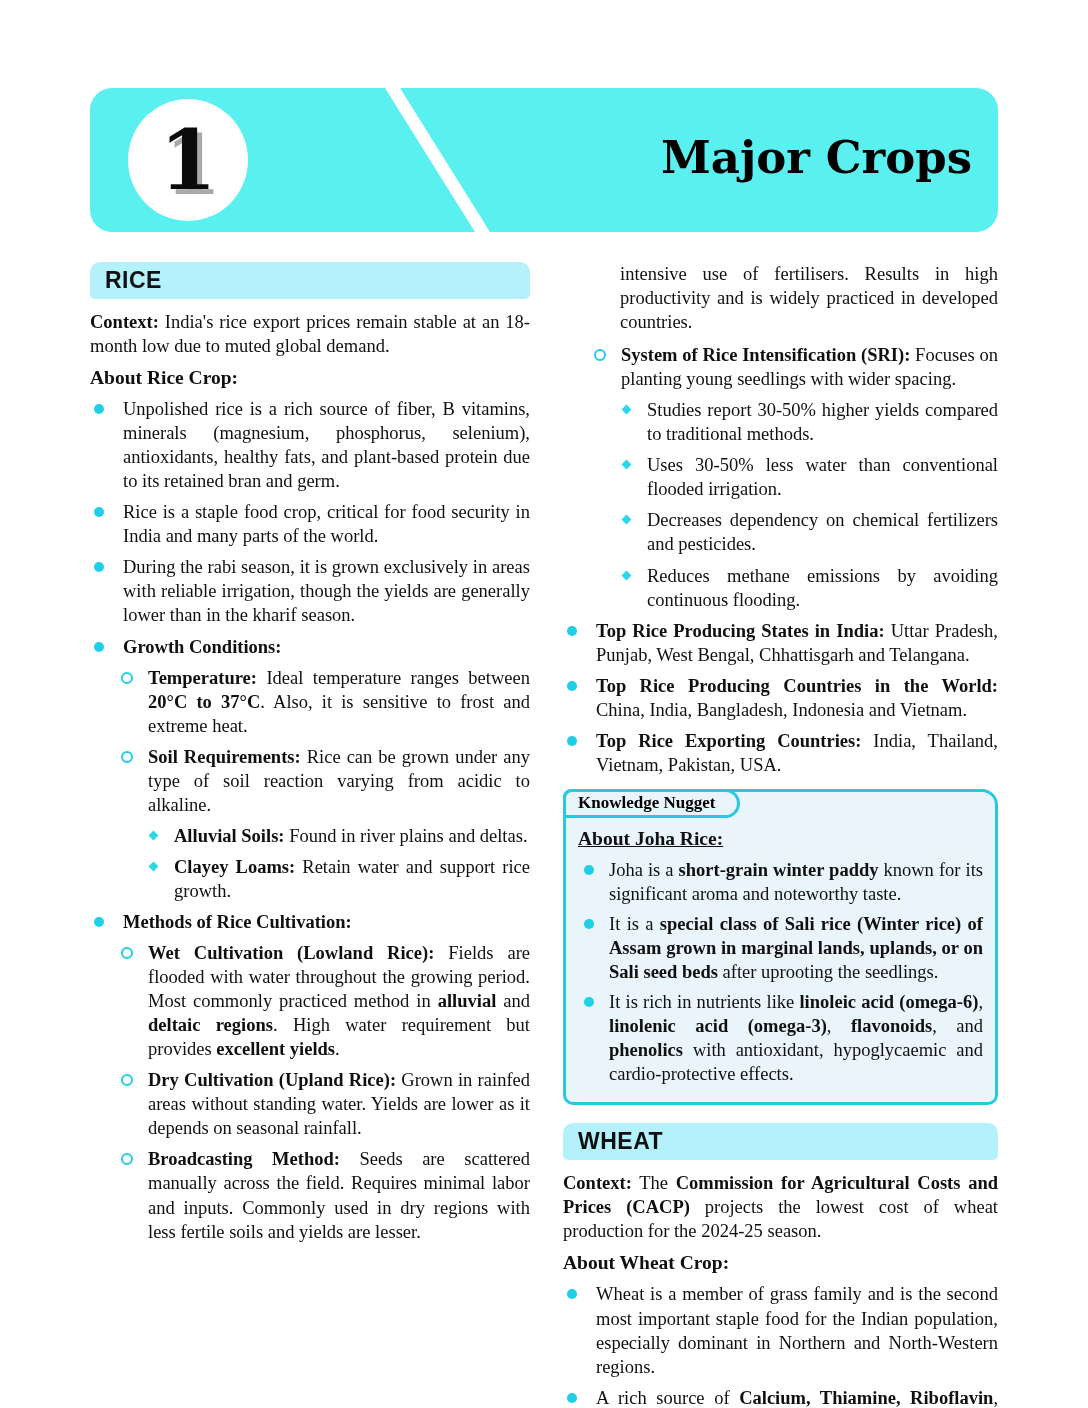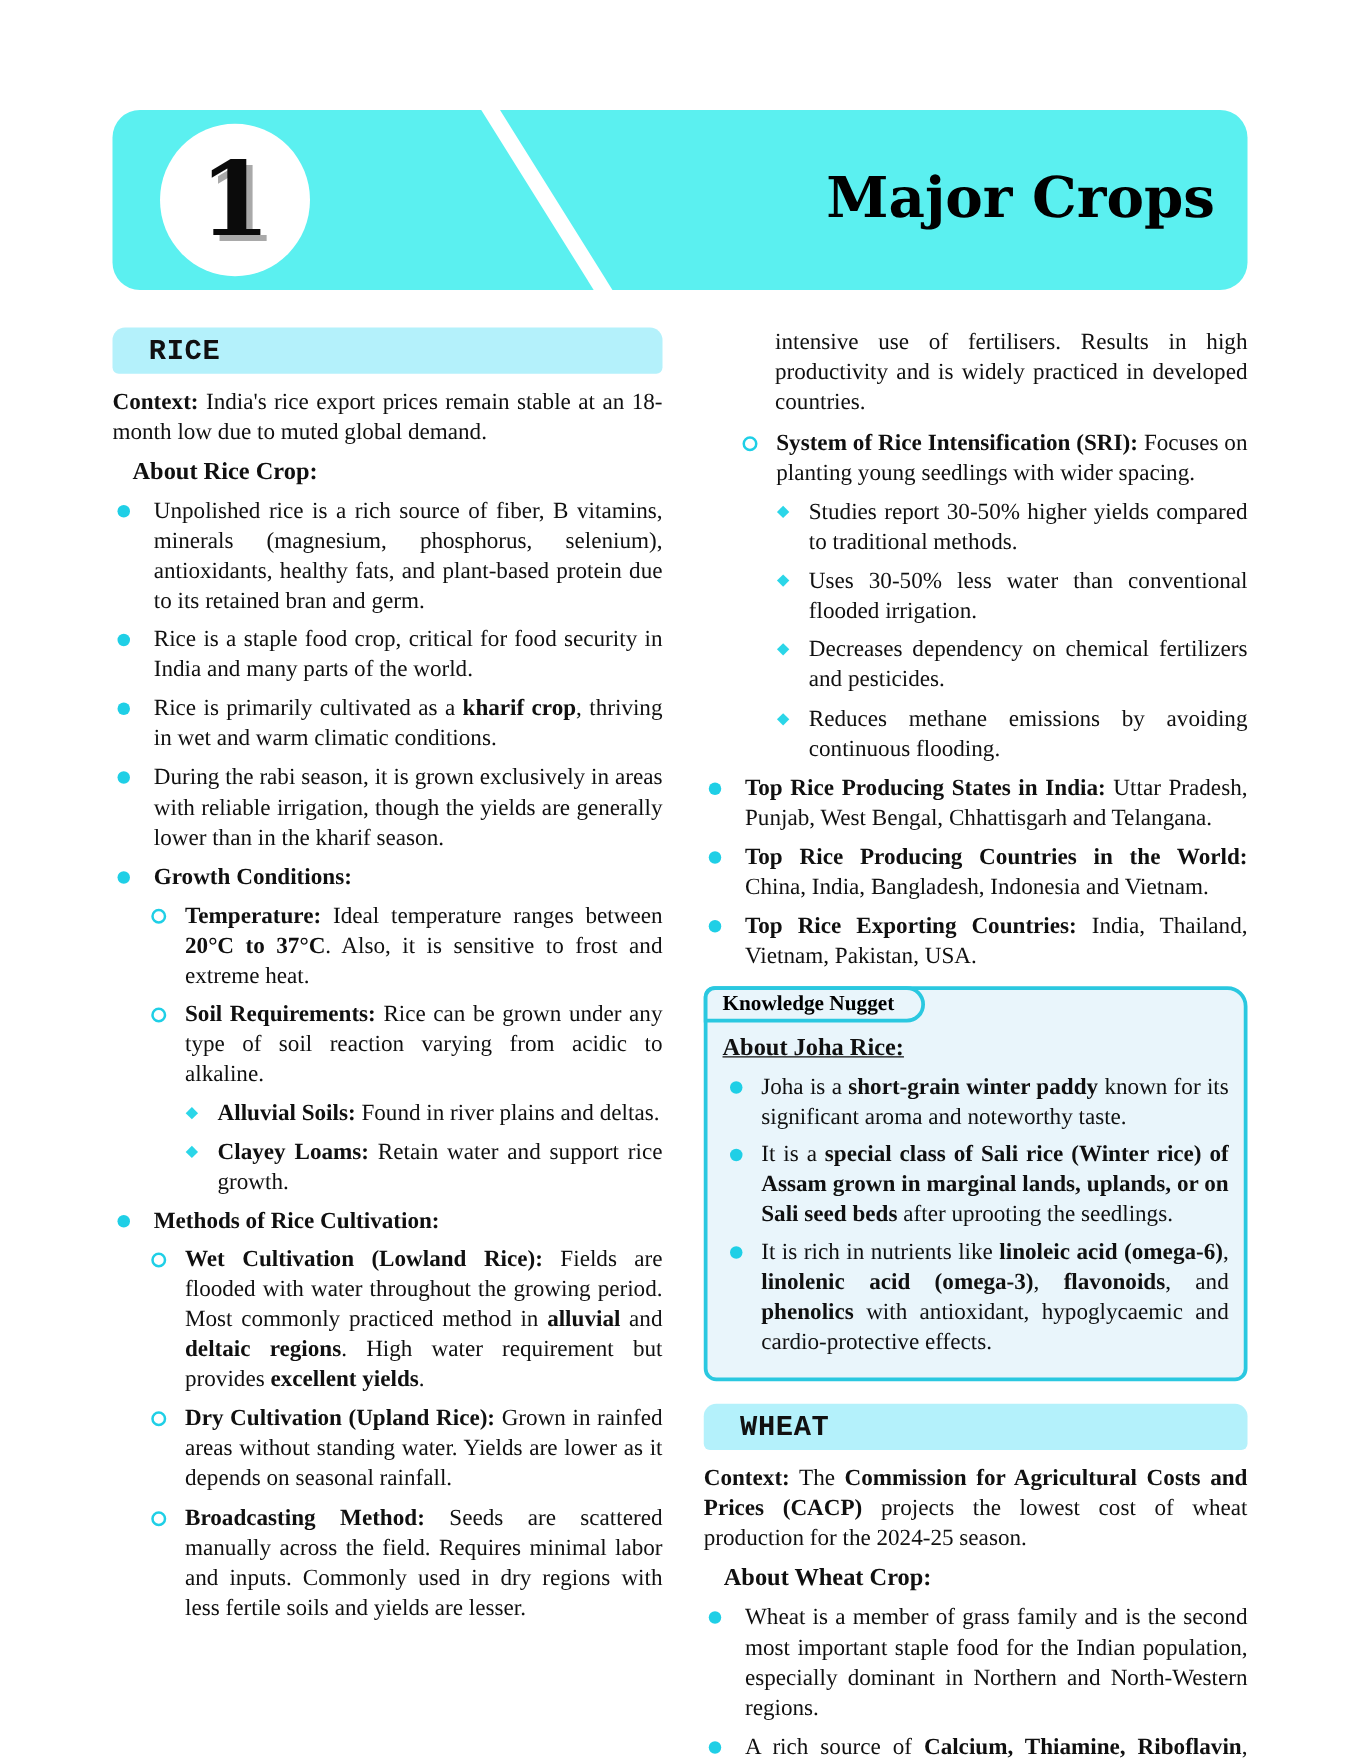--- a/index.html
+++ b/index.html
@@ -19,27 +19,27 @@
         font-family:"DejaVu Serif",serif;font-weight:bold;font-size:45px;color:#000;margin:0;}
 
   
   .col{position:absolute;top:262px;}
   .col-left{left:90px;width:440px;}
   .col-right{left:563px;width:435px;}
 
   
   .section-bar{height:37px;background:#B4F1FB;border-radius:10px 10px 5px 5px;
         margin-bottom:11px;display:flex;align-items:center;}
-  .section-bar span{font-family:Liberation Mono, monospace;font-weight:bold;font-size:23px;
-        color:#111;padding-left:29px;letter-spacing:.5px;}
+  .section-bar span{font-family:Liberation Sans, sans-serif;font-weight:bold;font-size:23px;
+        color:#111;padding-left:15px;letter-spacing:.5px;}
 
   
   .para{font-size:18.5px;line-height:1.3;text-align:justify;margin:0 0 9px 0;}
   .cont{padding-left:57px;}
-  .sub-head{font-size:19.5px;font-weight:bold;margin:2px 0 8px 16px;}
+  .sub-head{font-size:19.5px;font-weight:bold;margin:2px 0 8px 0;}
   .b{font-weight:bold;}
 
   
   .li{position:relative;font-size:18.5px;line-height:1.3;text-align:justify;margin-bottom:7px;}
   .lv1{padding-left:33px;}
   .lv2{padding-left:58px;}
   .lv3{padding-left:84px;}
   .marker{position:absolute;display:block;}
   .m1{left:4px;top:7px;width:10px;height:10px;border-radius:50%;background:#1FCFE6;}
   .m2{left:31px;top:6px;width:8px;height:8px;border-radius:50%;border:2.5px solid #1FCFE6;background:transparent;}
@@ -71,21 +71,20 @@
 
   <div class="col col-left">
     <div class="section-bar">
       <span>RICE</span>
     </div>
     <p class="para"><span class="b">Context:</span><span> India's rice export prices remain stable at an 18-month low due to muted global demand.</span></p>
     <div class="sub-head">About Rice Crop:</div>
     <div class="list">
         <div class="li lv1"><span class="marker m1"></span><span><span>Unpolished rice is a rich source of fiber, B vitamins, minerals (magnesium, phosphorus, selenium), antioxidants, healthy fats, and plant-based protein due to its retained bran and germ.</span></span></div>
         <div class="li lv1"><span class="marker m1"></span><span><span>Rice is a staple food crop, critical for food security in India and many parts of the world.</span></span></div>
-        <div class="li lv1"><span class="marker m1"></span><span><span>Rice is primarily cultivated as a </span><span class="b">kharif crop</span><span>, thriving in wet and warm climatic conditions.</span></span></div>
         <div class="li lv1"><span class="marker m1"></span><span><span>During the rabi season, it is grown exclusively in areas with reliable irrigation, though the yields are generally lower than in the kharif season.</span></span></div>
         <div class="li lv1"><span class="marker m1"></span><span><span class="b">Growth Conditions:</span></span></div>
         <div class="li lv2"><span class="marker m2"></span><span><span class="b">Temperature:</span><span> Ideal temperature ranges between </span><span class="b">20°C to 37°C</span><span>. Also, it is sensitive to frost and extreme heat.</span></span></div>
         <div class="li lv2"><span class="marker m2"></span><span><span class="b">Soil Requirements:</span><span> Rice can be grown under any type of soil reaction varying from acidic to alkaline.</span></span></div>
         <div class="li lv3"><span class="marker m3"></span><span><span class="b">Alluvial Soils:</span><span> Found in river plains and deltas.</span></span></div>
         <div class="li lv3"><span class="marker m3"></span><span><span class="b">Clayey Loams:</span><span> Retain water and support rice growth.</span></span></div>
         <div class="li lv1"><span class="marker m1"></span><span><span class="b">Methods of Rice Cultivation:</span></span></div>
         <div class="li lv2"><span class="marker m2"></span><span><span class="b">Wet Cultivation (Lowland Rice):</span><span> Fields are flooded with water throughout the growing period. Most commonly practiced method in </span><span class="b">alluvial</span><span> and </span><span class="b">deltaic regions</span><span>. High water requirement but provides </span><span class="b">excellent yields</span><span>.</span></span></div>
         <div class="li lv2"><span class="marker m2"></span><span><span class="b">Dry Cultivation (Upland Rice):</span><span> Grown in rainfed areas without standing water. Yields are lower as it depends on seasonal rainfall.</span></span></div>
         <div class="li lv2"><span class="marker m2"></span><span><span class="b">Broadcasting Method:</span><span> Seeds are scattered manually across the field. Requires minimal labor and inputs. Commonly used in dry regions with less fertile soils and yields are lesser.</span></span></div>

